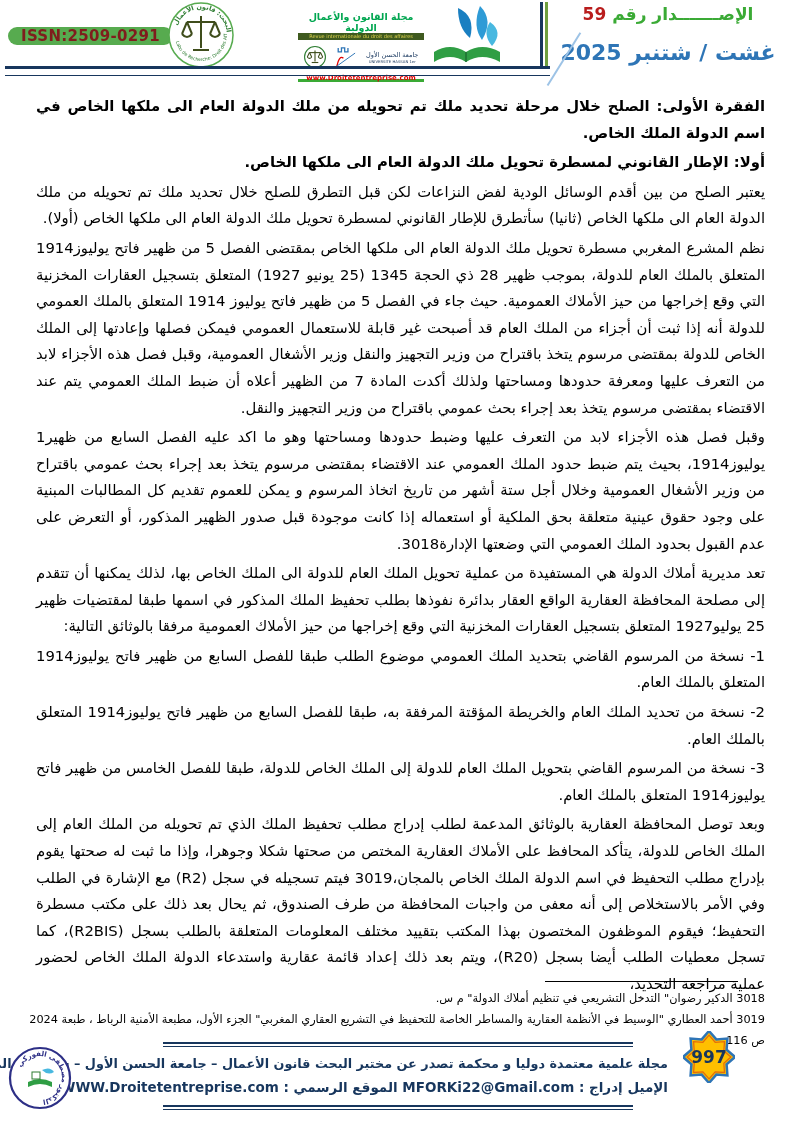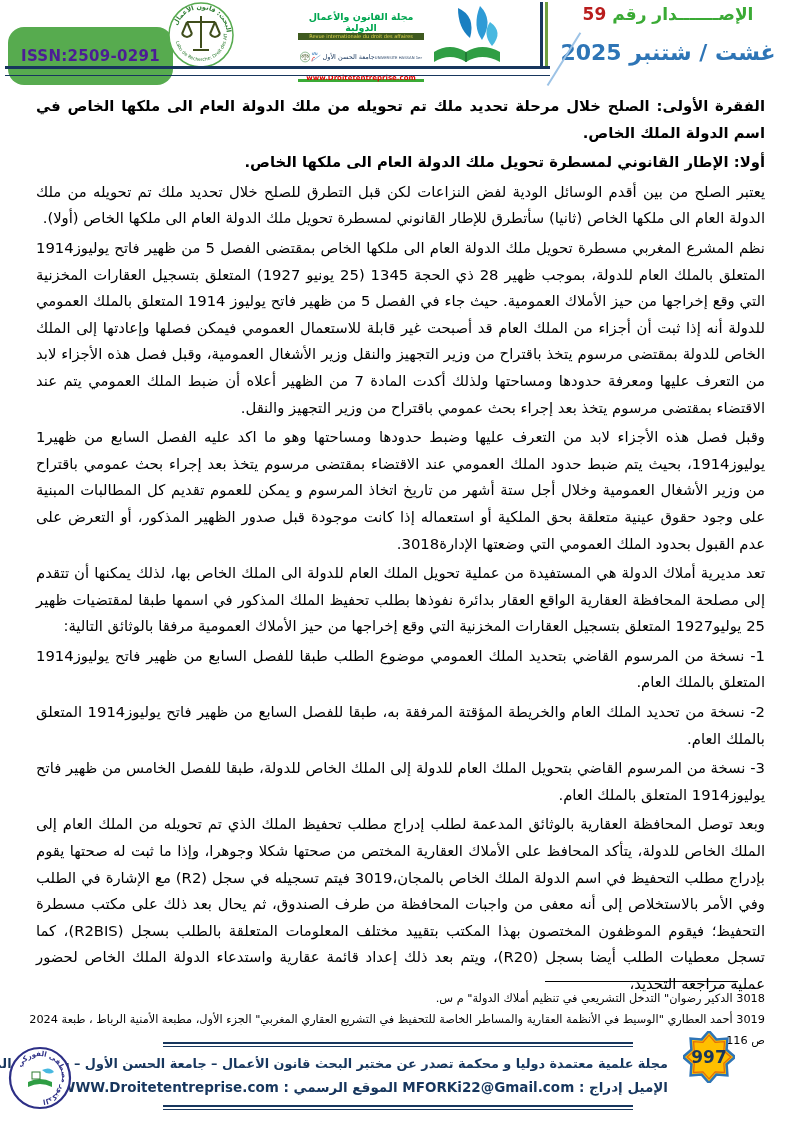--- a/index.html
+++ b/index.html
@@ -3,33 +3,33 @@
 <meta charset="utf-8">
 <style>
   html,body{margin:0;padding:0;}
   body{
     width:793px;height:1122px;position:relative;background:#ffffff;
     font-family:"DejaVu Sans",sans-serif;color:#000;overflow:hidden;
   }
   
   .header{position:absolute;top:0;left:0;width:793px;height:92px;}
   .issn-pill{
-    position:absolute;left:8px;top:27px;background:#57ab4f;color:#4c1d95;
-    font-weight:bold;font-size:15px;padding:20px 13px;border-radius:16px;
+    position:absolute;left:8px;top:27px;background:#57ab4f;color:#7f1d1d;
+    font-weight:bold;font-size:15px;padding:0 13px;border-radius:16px;
     letter-spacing:.3px;
   }
   .lab-logo{position:absolute;left:168px;top:2px;width:66px;height:66px;}
   .journal-box{
     position:absolute;left:298px;top:2px;width:126px;height:69px;
     border-bottom:3px solid #3aaa35;background:#fff;text-align:center;margin-top:8px;
   }
   .journal-title{color:#00a650;font-weight:bold;font-size:9.5px;line-height:11px;padding-top:1px;}
   .journal-subtitle{background:#3f5a1f;color:#e5d84e;font-size:5px;line-height:7px;}
   .journal-mid{display:flex;align-items:center;justify-content:space-around;height:34px;padding:0 2px;}
-  .univ-txt{display:flex;flex-direction:row;align-items:center;}
+  .univ-txt{display:flex;flex-direction:column;align-items:center;}
   .univ-ar{font-size:6.5px;color:#17365d;white-space:nowrap;}
   .univ-fr{font-size:3.8px;color:#17365d;white-space:nowrap;}
   .journal-site{color:#e00000;font-weight:bold;font-size:7px;line-height:9px;}
   .book-icon{position:absolute;left:428px;top:6px;width:78px;height:64px;}
   .header-vbars{position:absolute;left:540px;top:2px;height:64px;width:10px;}
   .vbar-navy{position:absolute;left:0;top:0;width:3px;height:64px;background:#17365d;}
   .vbar-green{position:absolute;left:5px;top:0;width:3px;height:64px;background:#6f9f3f;}
   .issue-block{position:absolute;right:10px;top:4px;width:230px;text-align:center;direction:rtl;}
   .issue-line{color:#3aaa35;font-weight:bold;font-size:17px;white-space:nowrap;}
   .issue-num{color:#b91c1c;margin-top:37px;}

